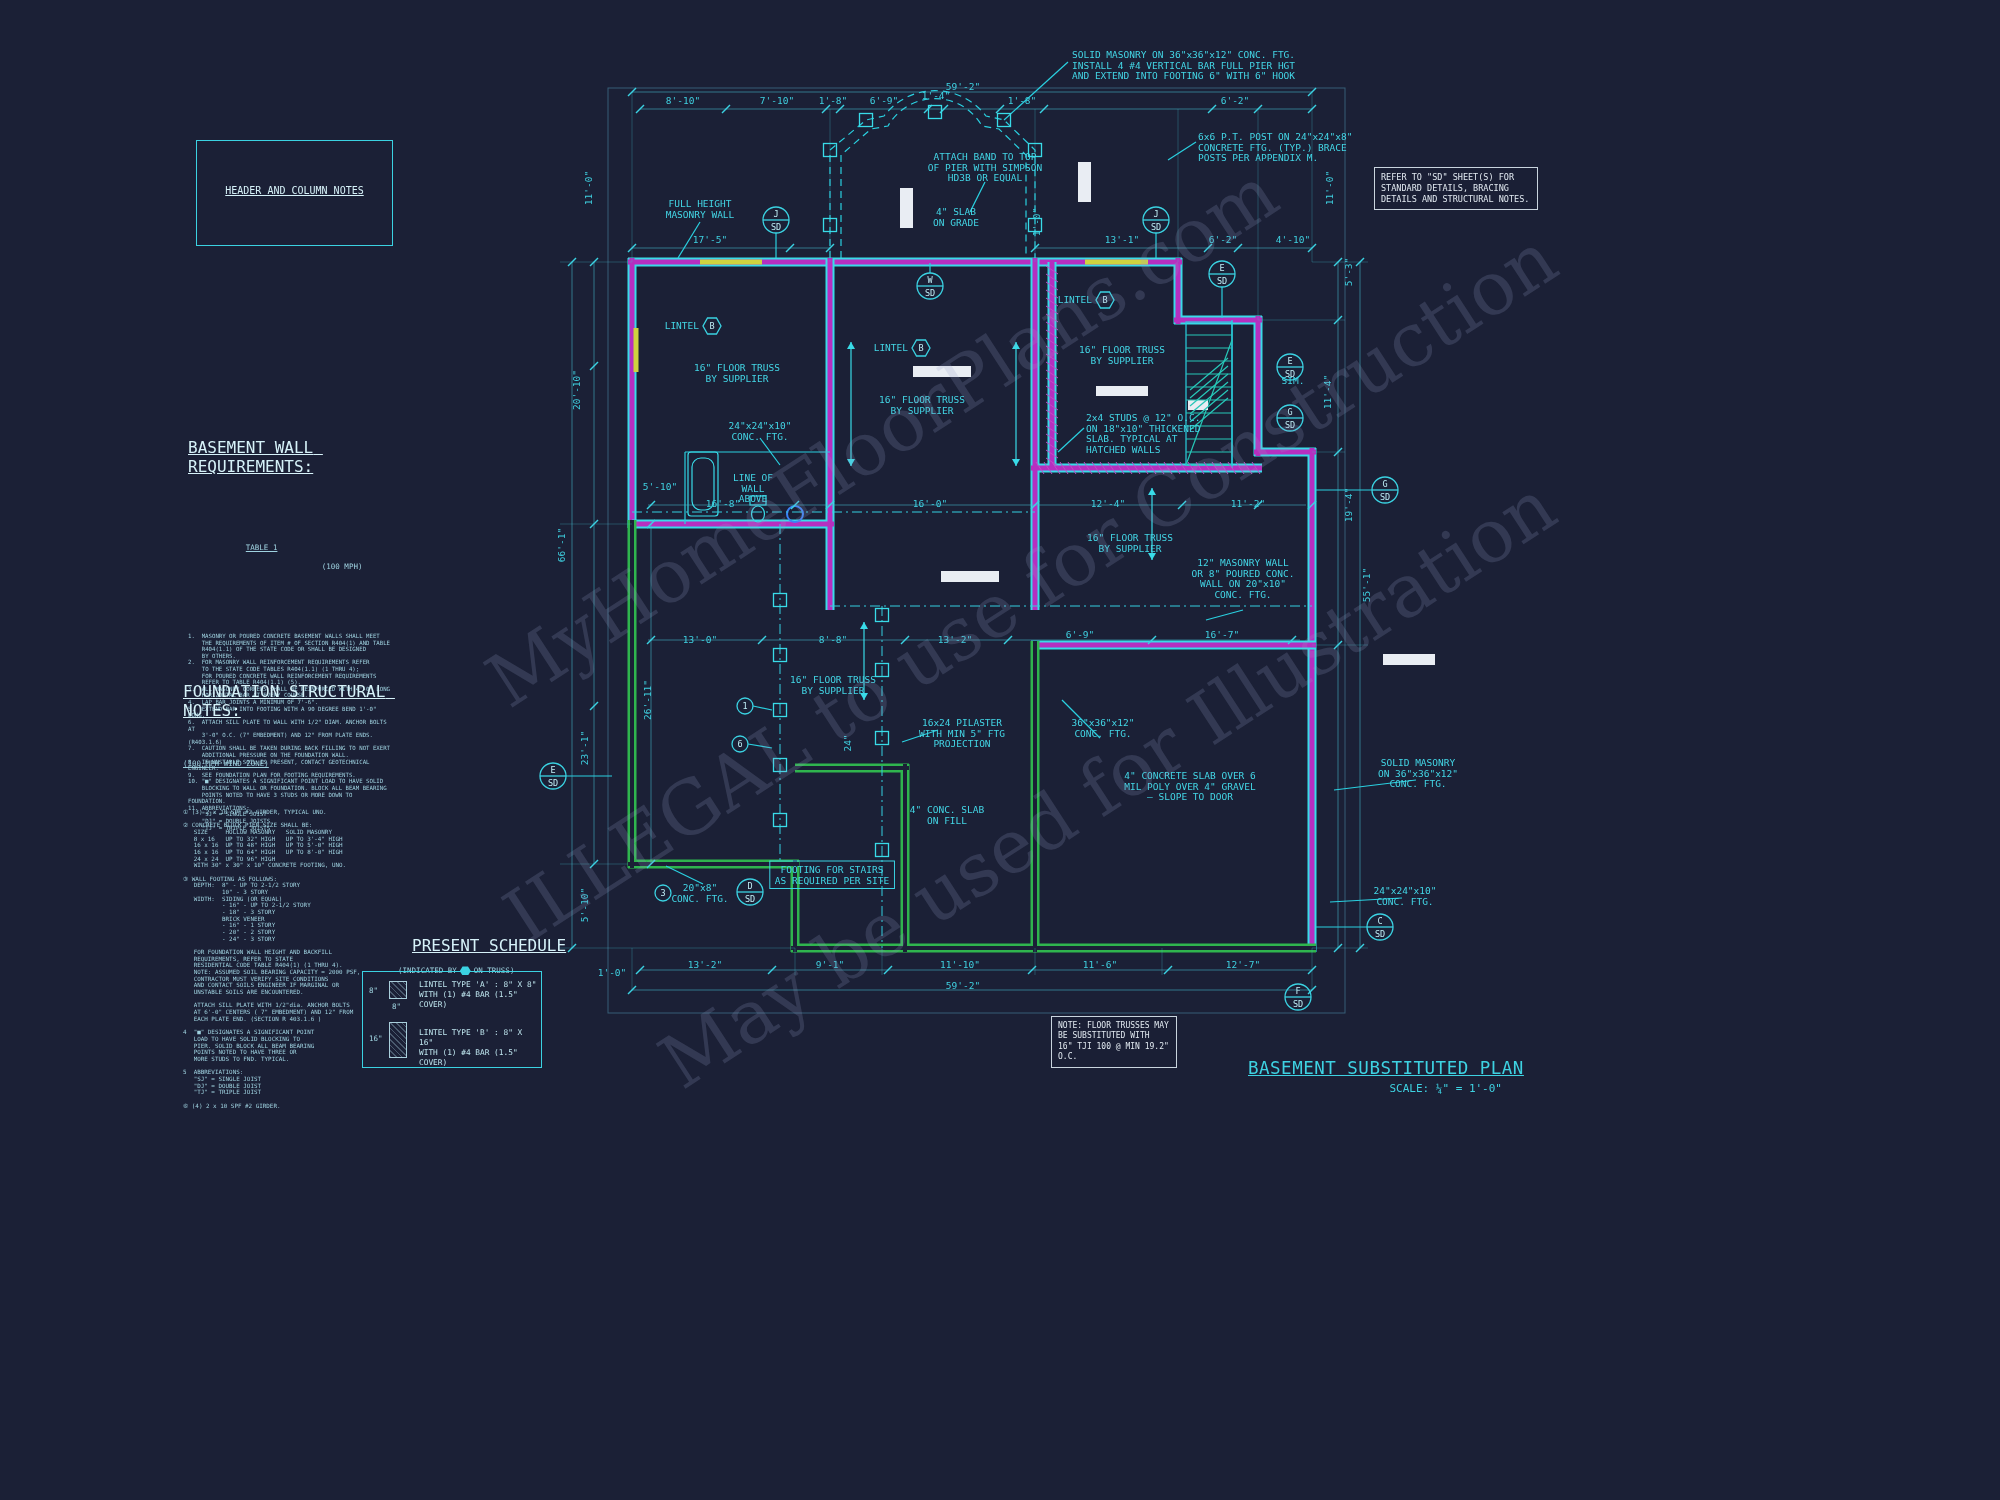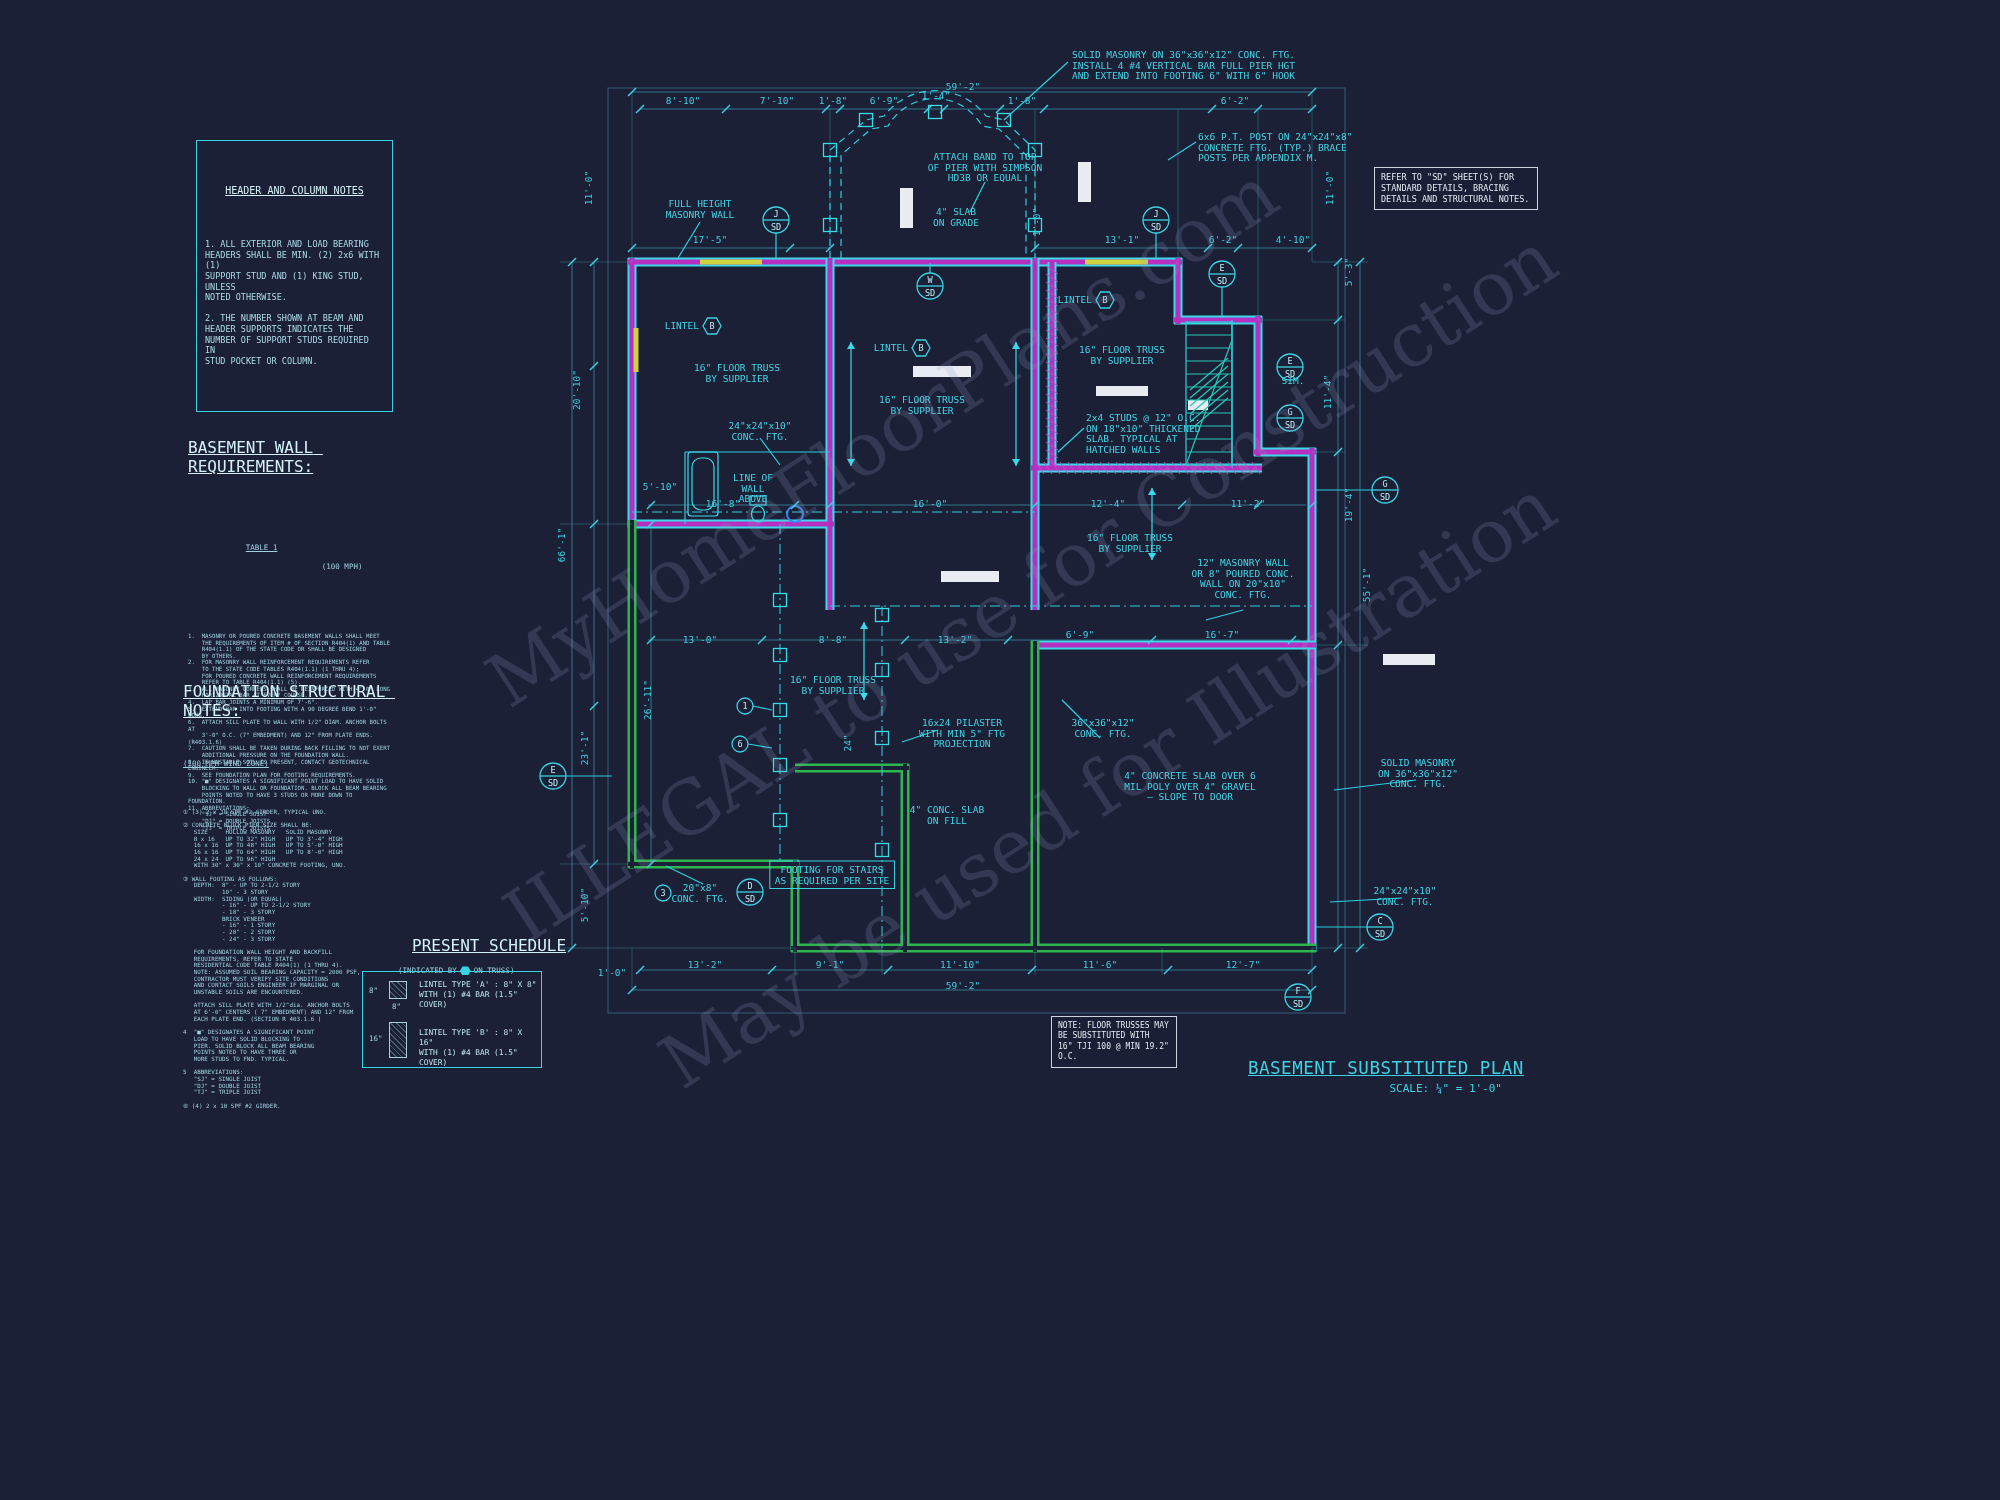--- a/index.html
+++ b/index.html
@@ -498,29 +498,20 @@
   </svg>
 
   <div class="watermark">
     <div>MyHomeFloorPlans.com</div>
     <div>ILLEGAL to use for Construction</div>
     <div>May be used for Illustration</div>
   </div>
 
   <div class="nb bordered" style="left:196px;top:140px;width:197px">
     <div class="note-title">HEADER AND COLUMN NOTES</div>
-    <div class="note-body">1. ALL EXTERIOR AND LOAD BEARING
-HEADERS SHALL BE MIN. (2) 2x6 WITH (1)
-SUPPORT STUD AND (1) KING STUD, UNLESS
-NOTED OTHERWISE.
-
-2. THE NUMBER SHOWN AT BEAM AND
-HEADER SUPPORTS INDICATES THE
-NUMBER OF SUPPORT STUDS REQUIRED IN
-STUD POCKET OR COLUMN.</div>
   </div>
 
 
   <div class="nb" style="left:188px;top:400px;width:205px">
     <div class="note-title-l">BASEMENT WALL REQUIREMENTS:</div>
     <div style="margin-top:2px">
       <span class="sub-label u">TABLE 1</span>
       <span class="sub-label" style="margin-left:76px">(100 MPH)</span>
     </div>
     <div class="tiny-body" style="margin-top:3px">1.  MASONRY OR POURED CONCRETE BASEMENT WALLS SHALL MEET

